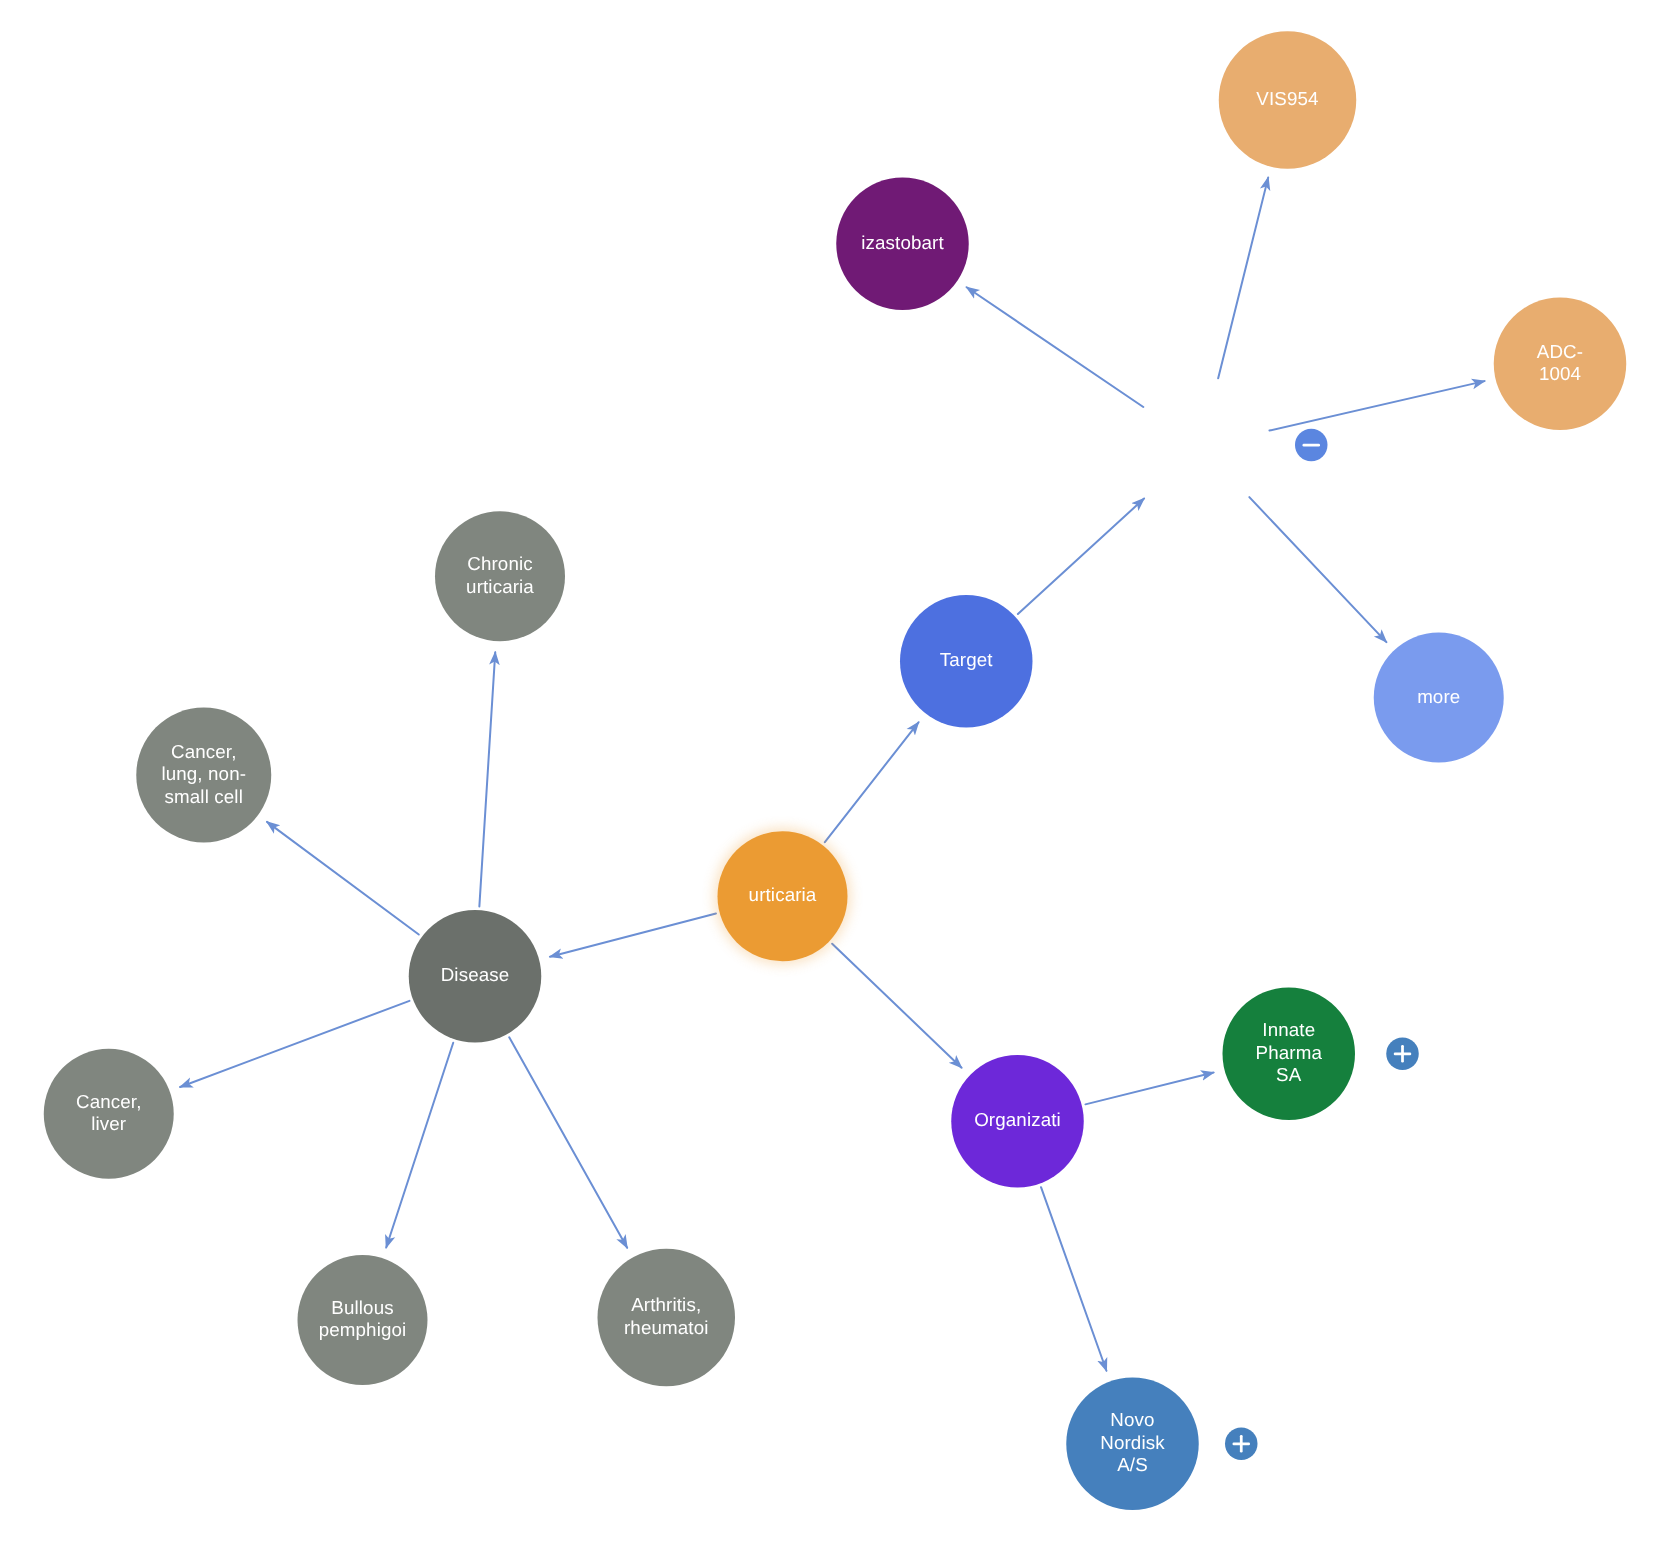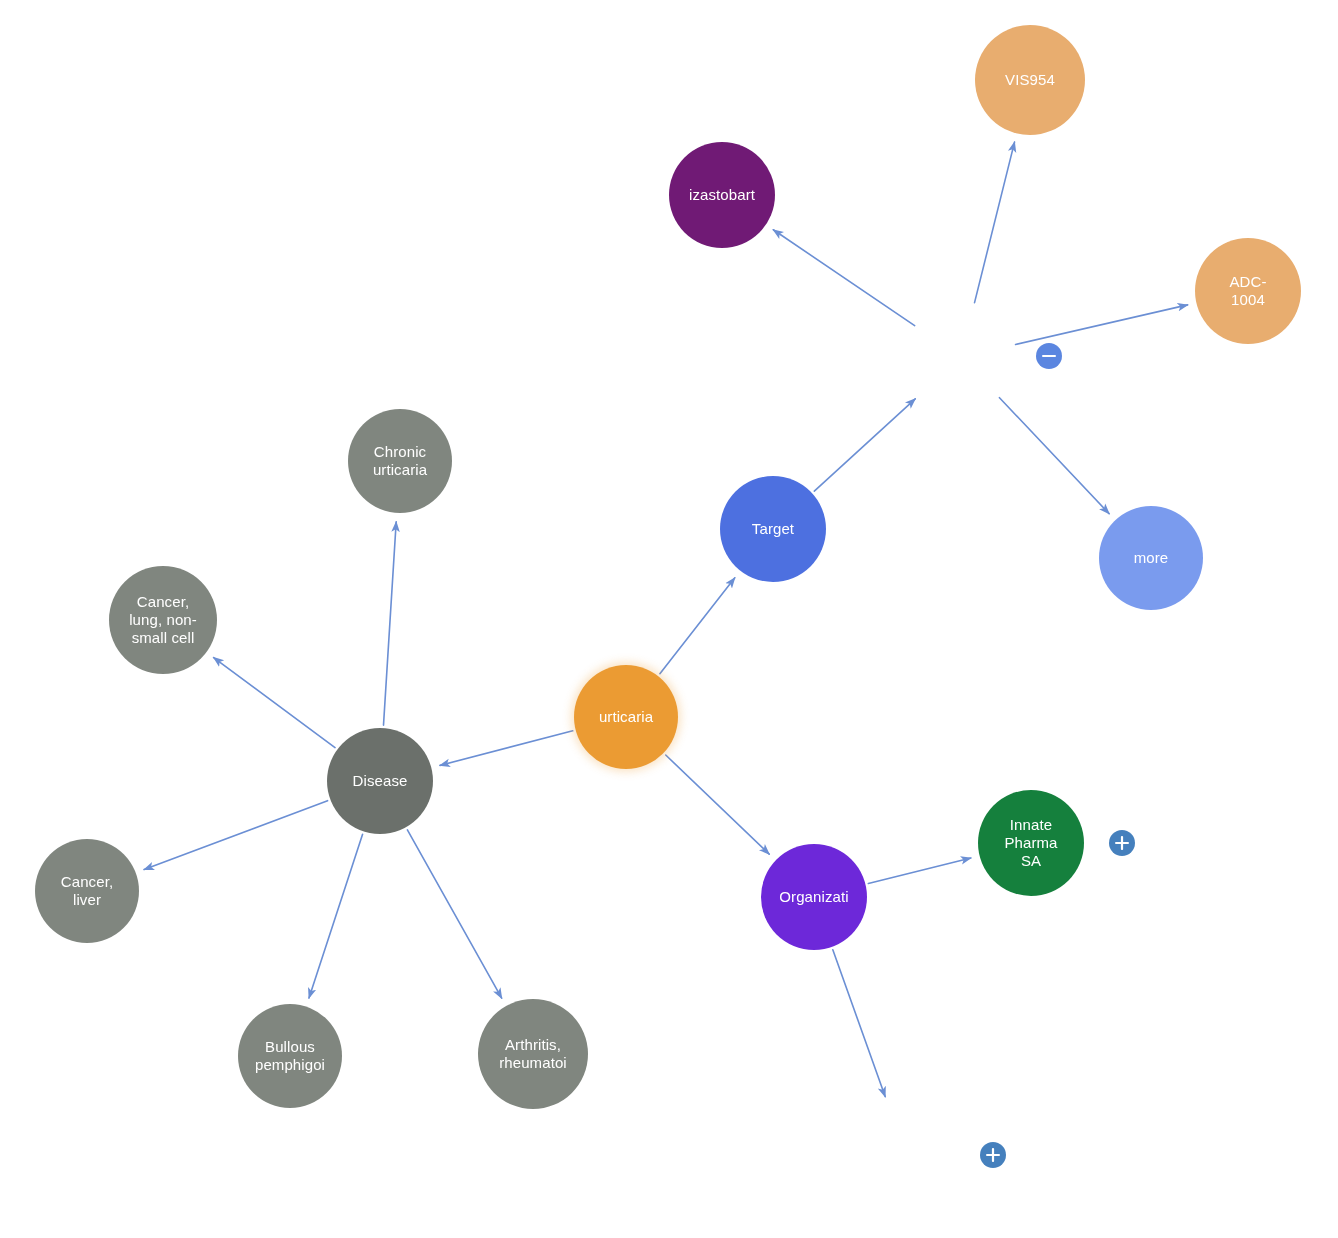--- a/index.html
+++ b/index.html
@@ -121,20 +121,25 @@
         <span class="node-label">more</span>
       </div>
       <div class="node nowrap" style="left: 761px; top: 844px; width: 106px; height: 106px; background: #6d28d9; font-size: 15px;">
         <span class="node-label">Organizati</span>
       </div>
       <div class="node" style="left: 978px; top: 790px; width: 106px; height: 106px; background: #15803d; font-size: 15px;">
         <span class="node-label">Innate
 Pharma
 SA</span>
       </div>
+      <div class="node" style="left: 853px; top: 1102px; width: 106px; height: 106px; background: rgb(69, 128, 189); font-size: 15px;">
+        <span class="node-label">Novo
+Nordisk
+A/S</span>
+      </div>
       <div class="node" style="left: 348px; top: 409px; width: 104px; height: 104px; background: rgb(128, 134, 127); font-size: 15px;">
         <span class="node-label">Chronic
 urticaria</span>
       </div>
       <div class="node nowrap" style="left: 327px; top: 728px; width: 106px; height: 106px; background: rgb(107, 112, 107); font-size: 15px;">
         <span class="node-label">Disease</span>
       </div>
       <div class="node" style="left: 109px; top: 566px; width: 108px; height: 108px; background: rgb(128, 134, 127); font-size: 15px;">
         <span class="node-label">Cancer,
 lung, non-

